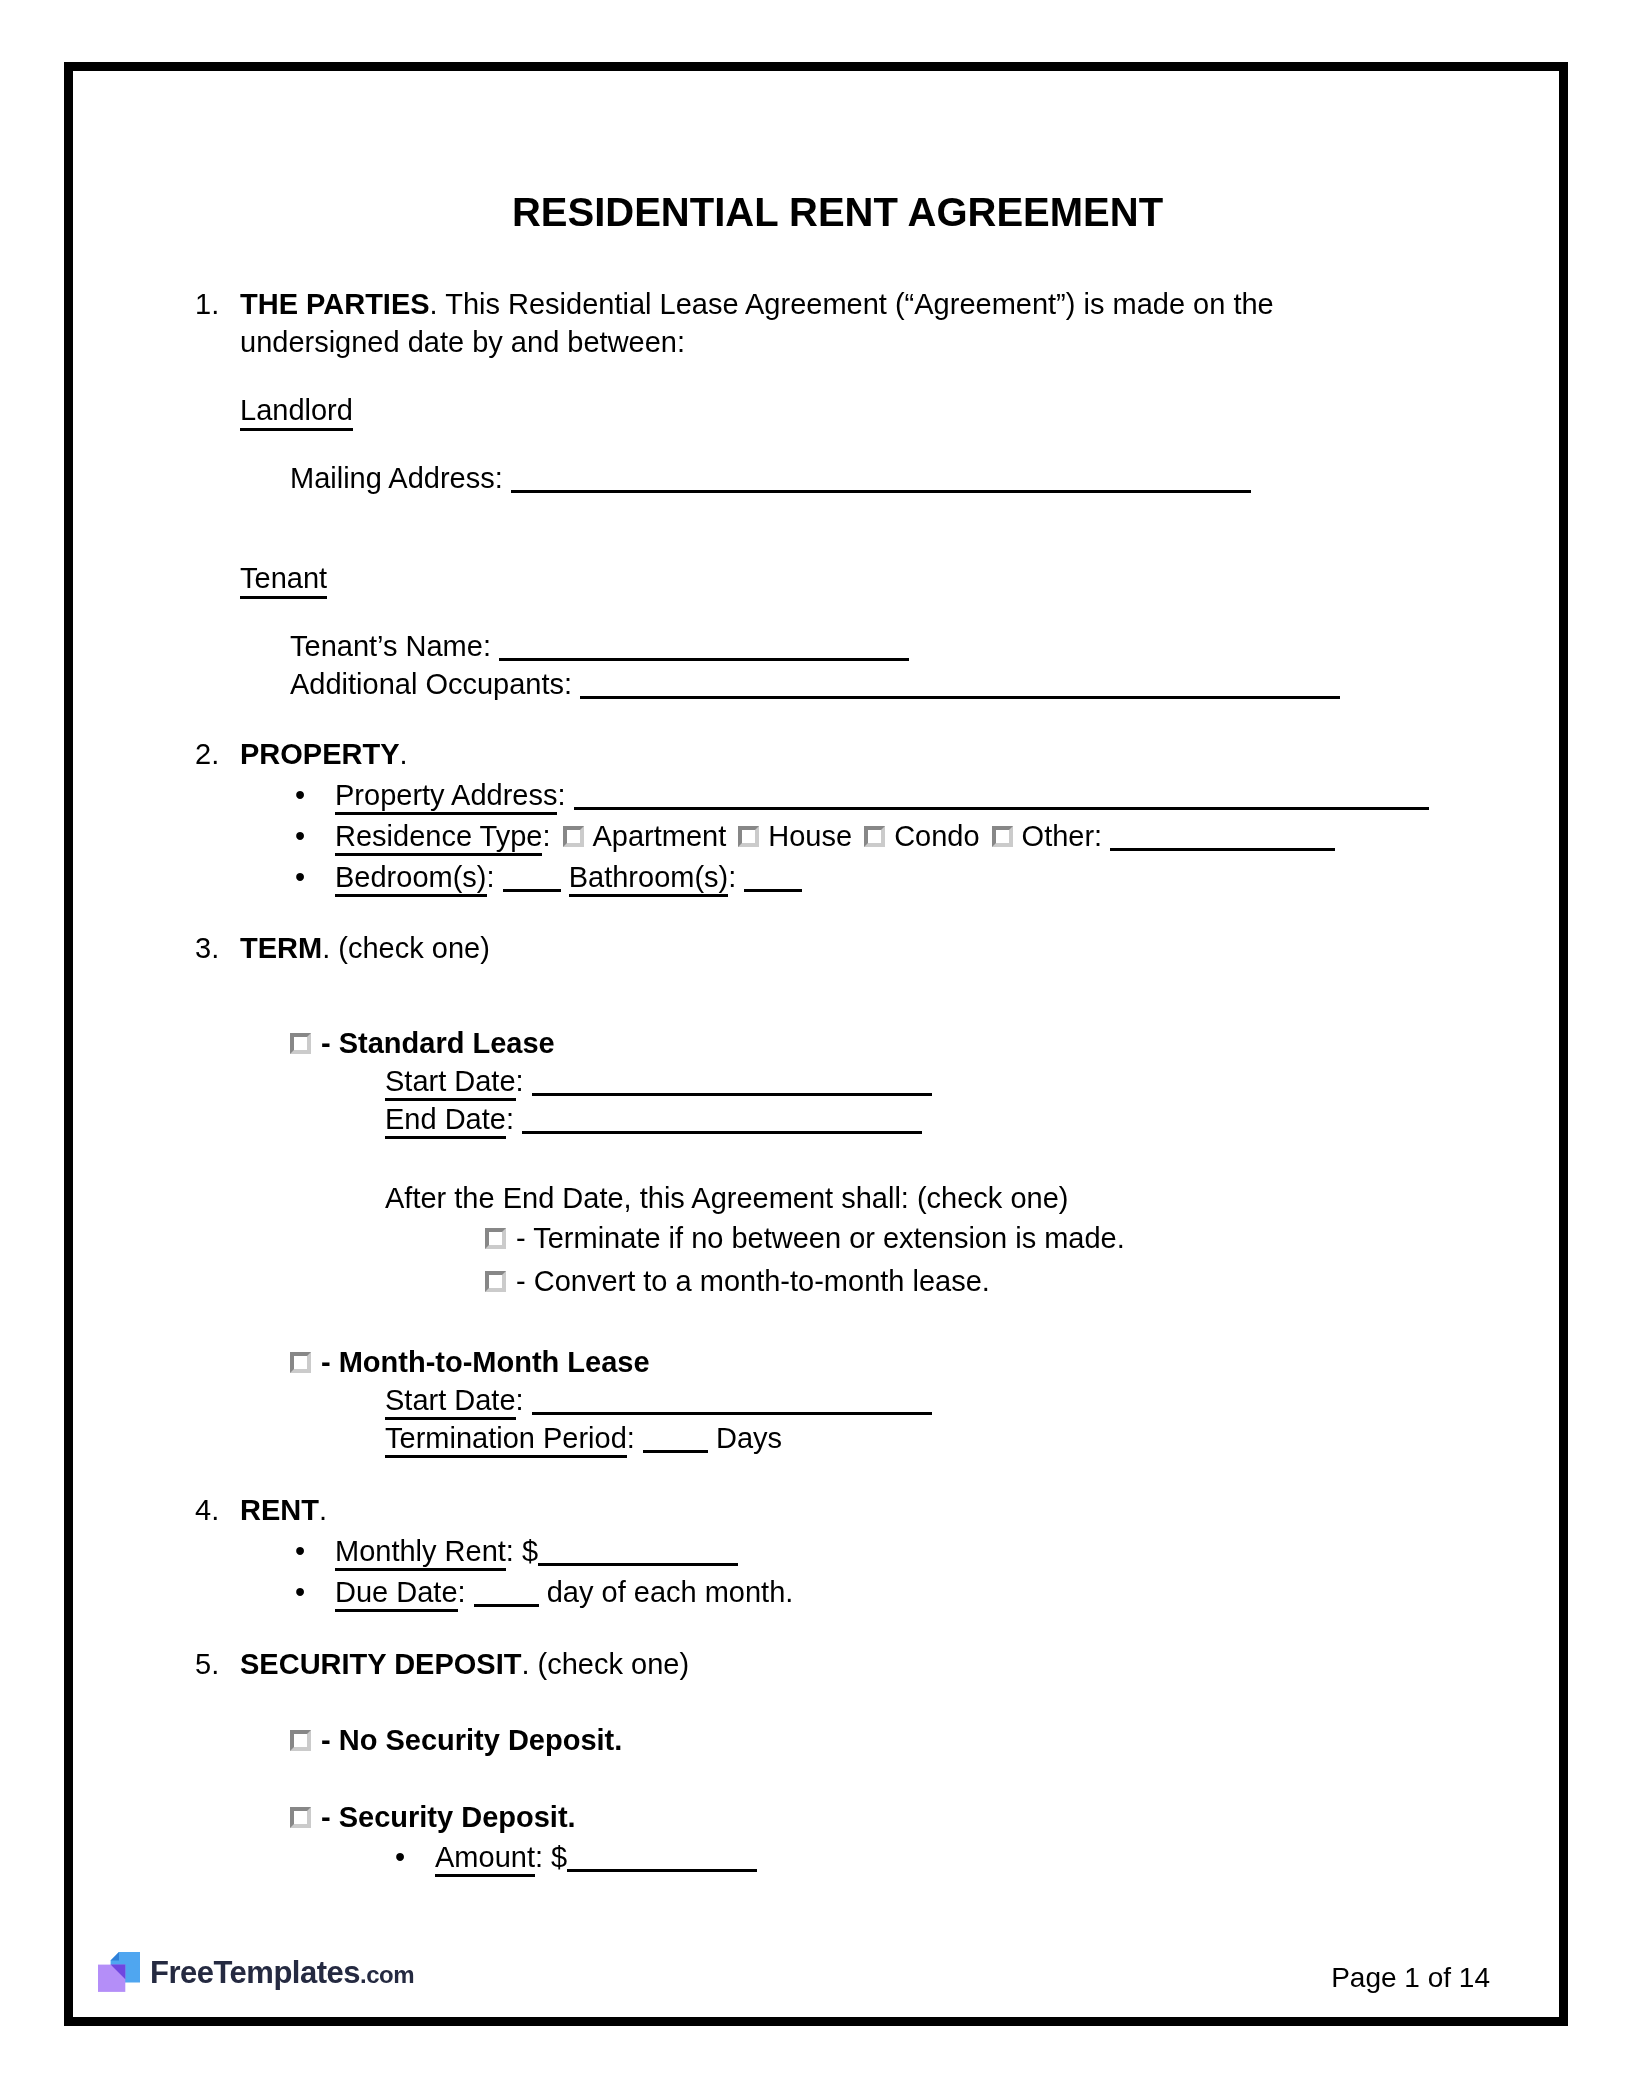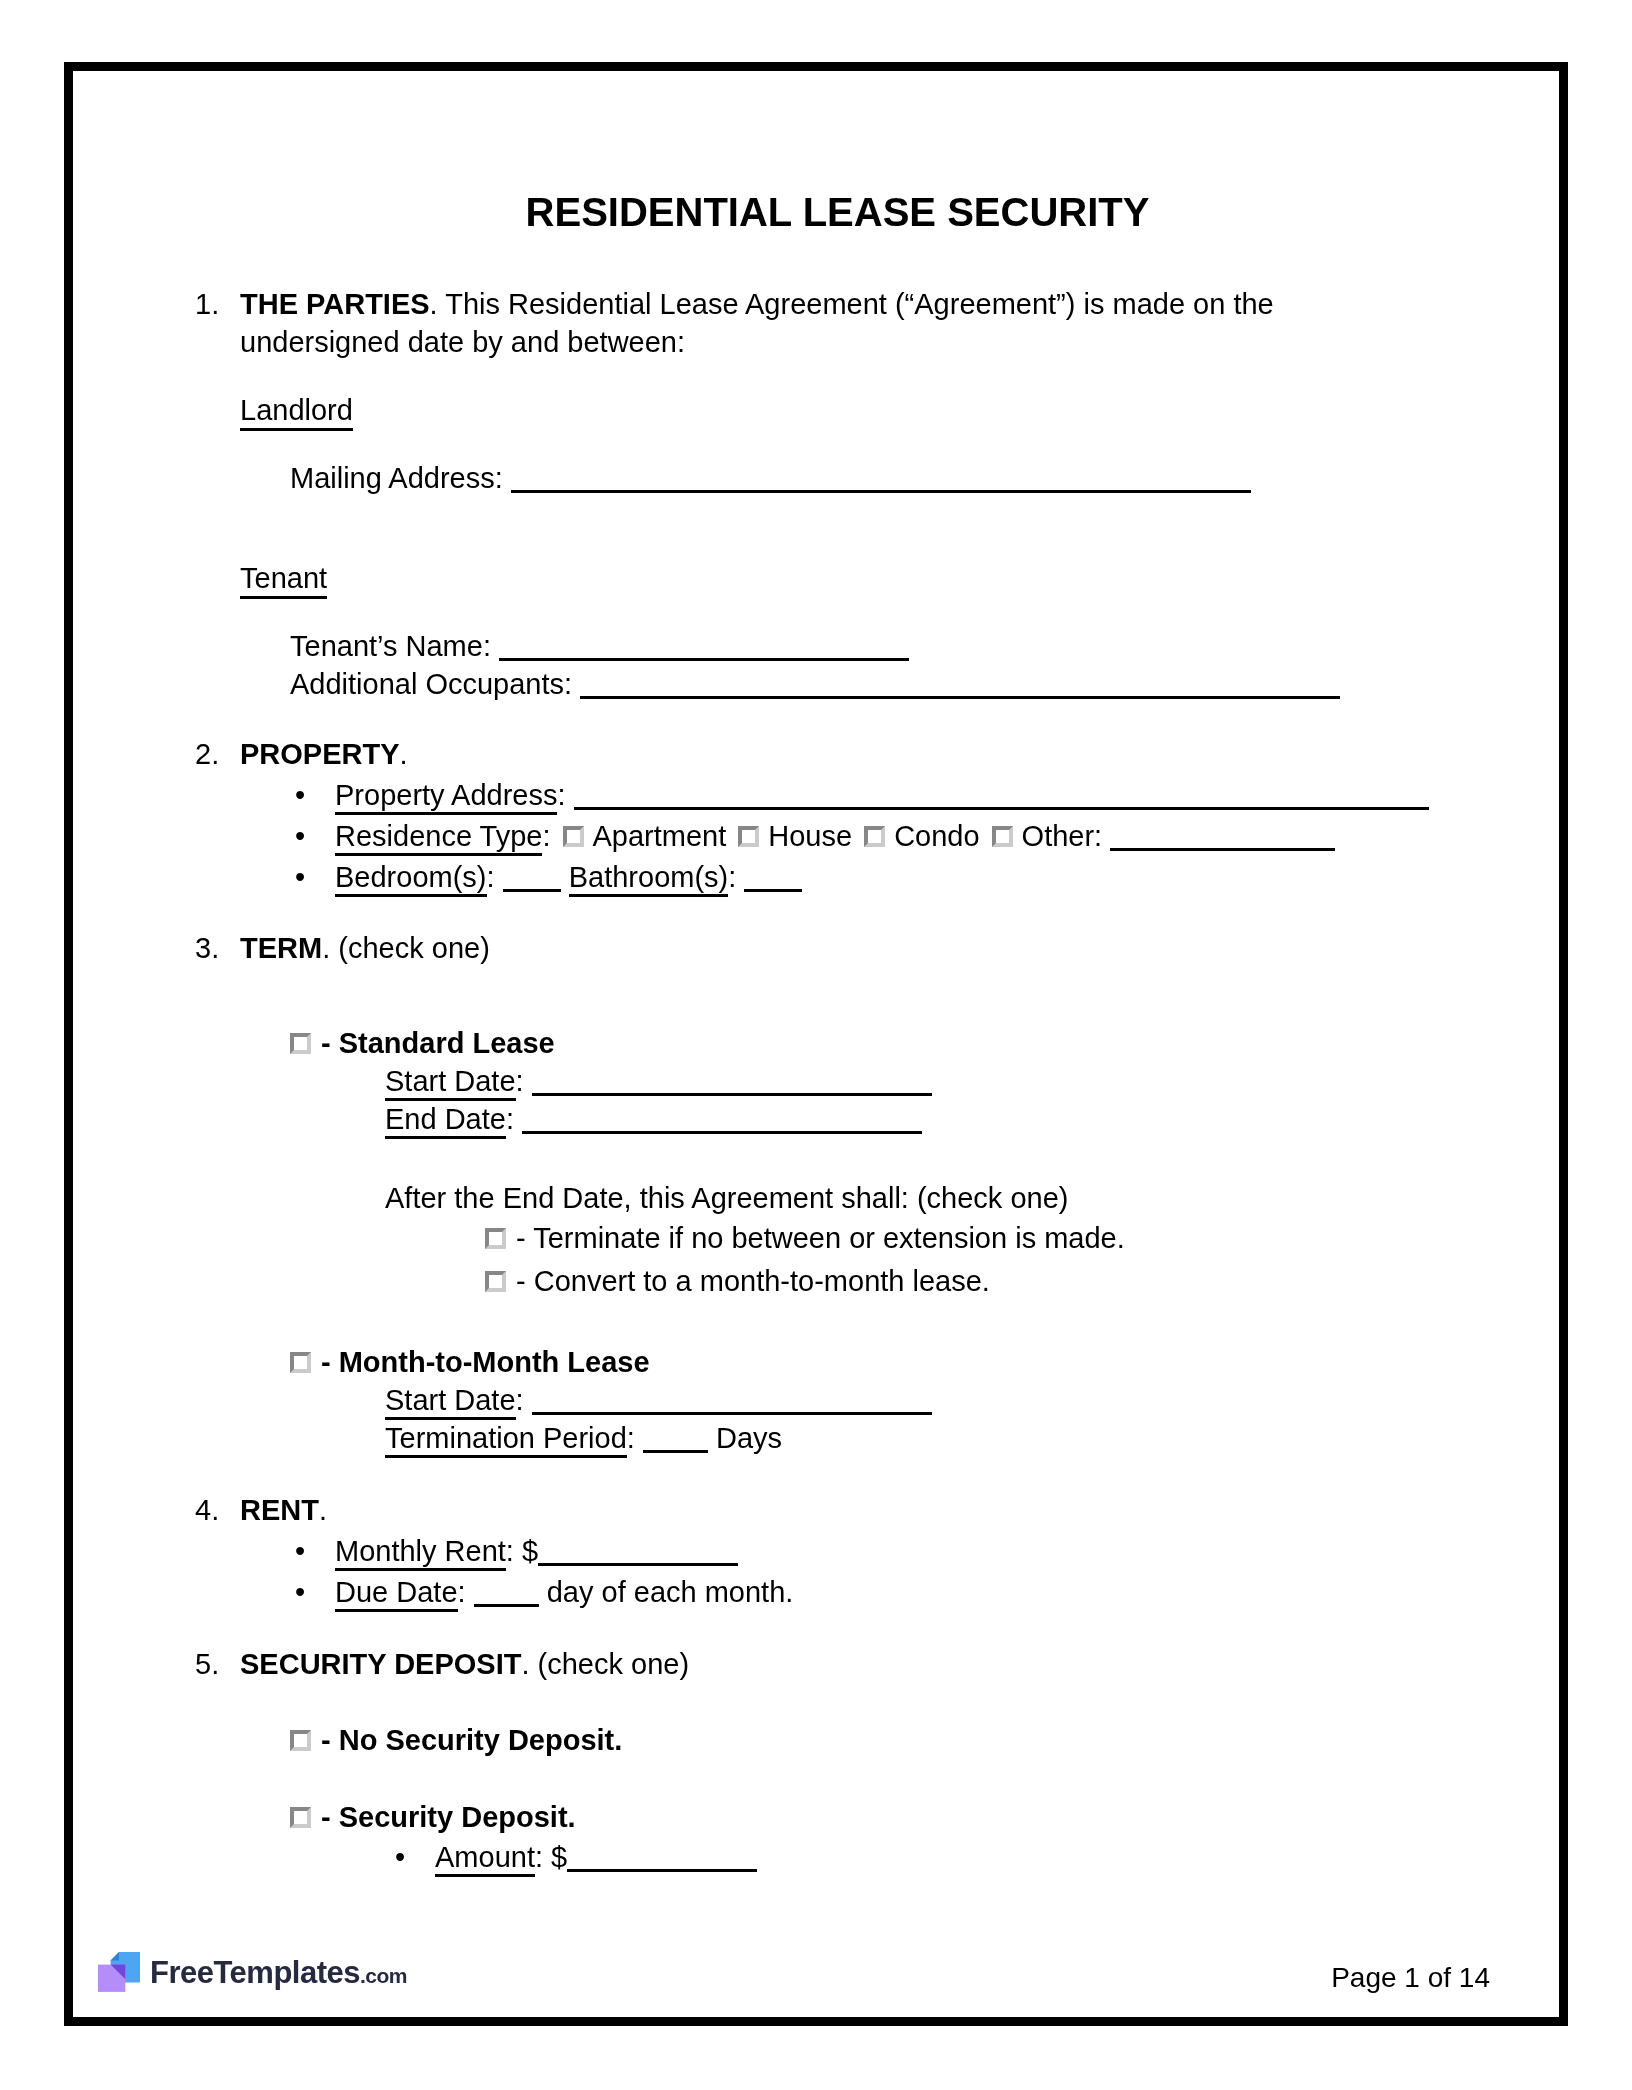--- a/index.html
+++ b/index.html
@@ -29,30 +29,30 @@
   .cbrow.l2{margin-left:245px;line-height:43px;}
   .sublines{margin-left:145px;line-height:37px;}
   .typ .cb{margin-left:12px;margin-right:9px;}
   .gap30{margin-top:30px;}.gap31{margin-top:31px;}.gap32{margin-top:32px;}
   .gap34{margin-top:34px;}.gap35{margin-top:41px;}.gap36{margin-top:42px;}
   .gap38{margin-top:58px;}.gap39{margin-top:39px;}.gap40{margin-top:40px;}
   .gap42{margin-top:62px;}
   .footer-logo{position:absolute;left:98px;top:1952px;display:flex;align-items:center;}
   .logo-icon{width:42px;height:42px;margin-right:10px;}
   .brand{font-size:31px;font-weight:bold;letter-spacing:-0.5px;}
-  .tld{font-size:21px;font-weight:bold;}
+  .tld{font-size:24px;font-weight:bold;}
   .page-num{position:absolute;right:142px;top:1962px;font-size:28px;}
 </style>
 </head>
 <body>
 
 <div class="frame">
   <div class="content">
 
-    <h1 class="title">RESIDENTIAL LEASE SECURITY</h1>
+    <h1 class="title">RESIDENTIAL RENT AGREEMENT</h1>
 
     <div class="sec">
       <span class="num">1.</span>
       <span class="b">THE PARTIES</span><span>. This Residential Lease Agreement (“Agreement”) is made on the undersigned date by and between:</span>
     </div>
 
     <div class="subhead gap30"><span class="u">Landlord</span></div>
     <div class="fields">
       <div class="frow">
         <span>Mailing Address:</span>

